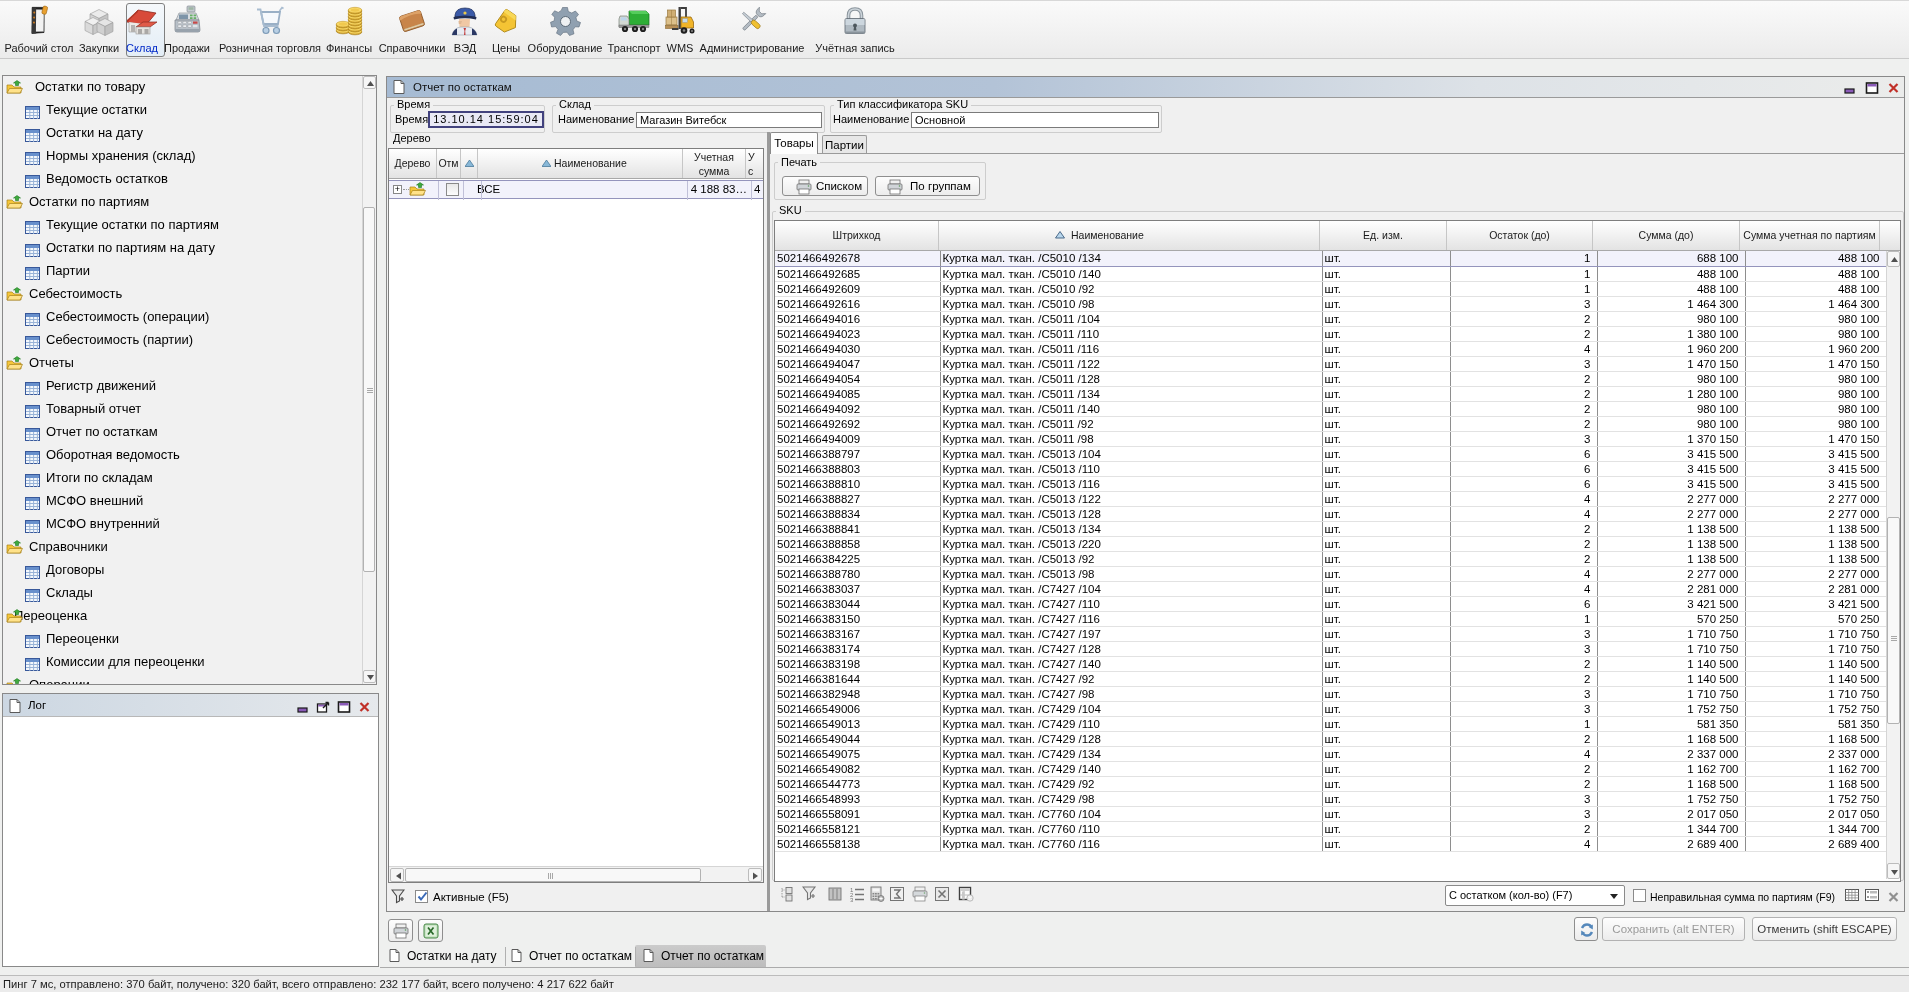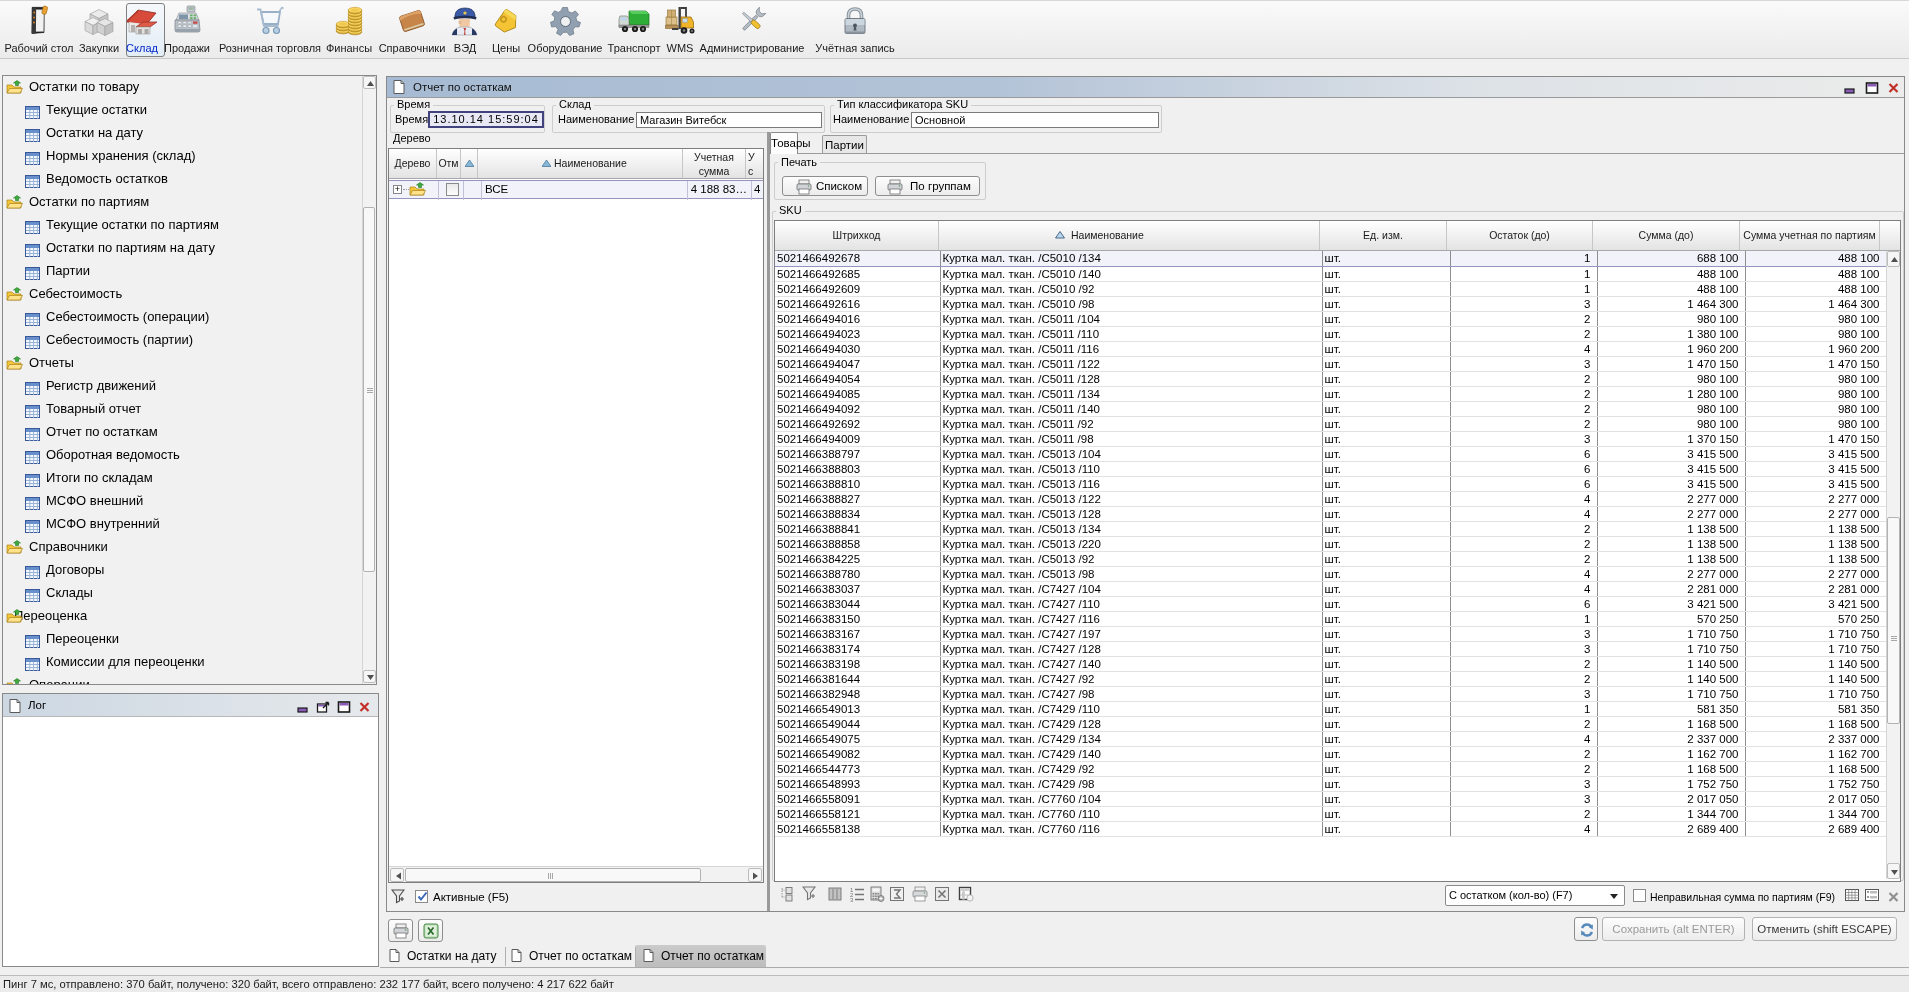--- a/index.html
+++ b/index.html
@@ -213,21 +213,21 @@
         <circle cx="16" cy="20.5" r="2" fill="#4e585e"></circle>
         <polygon points="15.1,21.5 16.9,21.5 17.5,25.5 14.5,25.5" fill="#4e585e"></polygon>
       </svg></div>
 <div class="abs" style="left:785px;top:41px;width:140px;text-align:center;font-size:11px;color:#1a1a1a">Учётная запись</div>
 </div>
 <div class="panel" style="left:2px;top:75px;width:375px;height:610px;overflow:hidden">
 <div class="tre" style="left:3px;top:-1px"><span class="abs" style="top:4px;left:0"><svg width="17" height="15" viewBox="0 0 17 15" style="">
           <path d="M1 5 L6 5 L8 7 L15 7 L15 13 L1 13 Z" fill="#f5c63a" stroke="#a8831a" stroke-width="0.7"></path>
           <path d="M1 13 L3.5 8.5 L16.5 8.5 L14 13 Z" fill="#ffe28a" stroke="#a8831a" stroke-width="0.7"></path>
           <path d="M10.5 5.5 L13.5 5.5 L13.5 3 L15.5 3 L12 0.5 L8.5 3 L10.5 3 Z" fill="#3faa3f" stroke="#1e7a1e" stroke-width="0.6" transform="translate(-1,0)"></path>
-        </svg></span><span style="margin-left:23px">Остатки по товару</span></div>
+        </svg></span><span style="margin-left:29px">Остатки по товару</span></div>
 <div class="tre" style="left:22px;top:22px"><span class="abs" style="top:5px;left:0"><svg width="15" height="13" viewBox="0 0 15 13" style="">
           <rect x="0.5" y="0.5" width="14" height="12" fill="#f4f8fc" stroke="#38589a" stroke-width="1"></rect>
           <rect x="1" y="1" width="13" height="3" fill="#6890cc"></rect>
           <g stroke="#9ab4d8" stroke-width="1">
             <path d="M1 6.5 L14 6.5"></path>
             <path d="M1 9.5 L14 9.5"></path>
             <path d="M4.8 4 L4.8 13"></path>
             <path d="M8.6 4 L8.6 13"></path>
             <path d="M12.4 4 L12.4 13"></path>
           </g>
@@ -551,21 +551,21 @@
 </div>
 <div class="abs" style="left:0;top:31px;width:374px;height:19px;background:#f2f2fb;border-top:1px solid #9494bc;border-bottom:1px solid #9494bc">
 <span class="abs" style="left:4px;top:4px;width:9px;height:9px;border:1px solid #888;background:#fff;font-size:9px;line-height:7px;text-align:center">+</span>
 <span class="abs" style="left:14px;top:8px;width:6px;border-top:1px dotted #999"></span>
 <span class="abs" style="left:20px;top:1px"><svg width="17" height="15" viewBox="0 0 17 15" style="">
             <path d="M1 5 L6 5 L8 7 L15 7 L15 13 L1 13 Z" fill="#f5c63a" stroke="#a8831a" stroke-width="0.7"></path>
             <path d="M1 13 L3.5 8.5 L16.5 8.5 L14 13 Z" fill="#ffe28a" stroke="#a8831a" stroke-width="0.7"></path>
             <path d="M10.5 5.5 L13.5 5.5 L13.5 3 L15.5 3 L12 0.5 L8.5 3 L10.5 3 Z" fill="#3faa3f" stroke="#1e7a1e" stroke-width="0.6" transform="translate(-1,0)"></path>
           </svg></span>
 <span class="cb" style="left:57px;top:2px;background:linear-gradient(#e8e8e8,#fdfdfd)"></span>
-<span class="abs" style="left:96px;top:2px">ВСЕ</span>
+<span class="abs" style="left:88px;top:2px">ВСЕ</span>
 <span class="abs" style="left:298px;top:2px;width:60px;text-align:right">4 188 83…</span>
 <span class="abs" style="left:365px;top:2px">4</span>
 <span class="abs" style="left:48.5px;top:0;height:19px;border-left:1px solid #c0c0d8"></span>
 <span class="abs" style="left:73.5px;top:0;height:19px;border-left:1px solid #c0c0d8"></span>
 <span class="abs" style="left:91.5px;top:0;height:19px;border-left:1px solid #c0c0d8"></span>
 <span class="abs" style="left:297.5px;top:0;height:19px;border-left:1px solid #c0c0d8"></span>
 <span class="abs" style="left:361.5px;top:0;height:19px;border-left:1px solid #c0c0d8"></span>
 </div>
 <div class="sb" style="left:0;bottom:0;width:374px;height:16px;border-top:1px solid #d5d5d5">
 <div class="sbtn" style="left:1px;top:1px;width:14px;height:14px"><svg width="14" height="14" viewBox="0 0 14 14" style="">
@@ -584,21 +584,21 @@
         <path d="M9 10 L13 10 M11 8 L11 12" stroke="#4a4a4a" stroke-width="1.2"></path>
       </svg></div>
 <div class="cb" style="left:28px;top:813px;background:#fff"></div>
 <svg class="abs" style="left:30px;top:814px" width="11" height="11" viewBox="0 0 11 11">
       <path d="M1.5 5.5 L4 8.5 L9.5 1.5" fill="none" stroke="#3a6ab8" stroke-width="2"></path>
     </svg>
 <div class="abs" style="left:46px;top:814px">Активные (F5)</div>
 <div class="abs" style="left:380px;top:55px;width:3px;height:779px;background:#9a9a9a"></div>
 <div class="abs" style="left:435px;top:58px;width:45px;height:19px;background:#e7e7e7;border:1px solid #9a9a9a;border-bottom:none;border-radius:2px 2px 0 0;text-align:center;line-height:18px">Партии</div>
 <div class="abs" style="left:383px;top:76px;width:1134px;border-top:1px solid #9a9a9a"></div>
-<div class="abs" style="left:383px;top:55px;width:28px;height:22px;background:#fdfdfd;border:1px solid #8a8a8a;border-bottom:none;border-radius:2px 2px 0 0;text-align:center;line-height:20px;z-index:2">Товары</div>
+<div class="abs" style="left:383px;top:55px;width:48px;height:22px;background:#fdfdfd;border:1px solid #8a8a8a;border-bottom:none;border-radius:2px 2px 0 0;text-align:center;line-height:20px;z-index:2">Товары</div>
 <div class="gb" style="left:387px;top:85px;width:212px;height:38px"></div>
 <div class="gleg" style="left:391px;top:79px">Печать</div>
 <div class="btn" style="left:395px;top:99px;width:86px;height:20px;line-height:19px"><span class="abs" style="left:13px;top:2px"><svg width="16" height="16" viewBox="0 0 16 16" style="">
           <rect x="3" y="1" width="10" height="4" fill="#f0f0f0" stroke="#707070" stroke-width="0.8"></rect>
           <rect x="1" y="5" width="14" height="6" rx="1" fill="#d0d4d8" stroke="#707070" stroke-width="0.8"></rect>
           <rect x="3" y="10" width="10" height="5" fill="#fff" stroke="#707070" stroke-width="0.8"></rect>
           <circle cx="12.5" cy="7" r="0.8" fill="#5a9a5a"></circle>
         </svg></span><span style="margin-left:28px">Списком</span></div>
 <div class="btn" style="left:488px;top:99px;width:105px;height:20px;line-height:19px"><span class="abs" style="left:11px;top:2px"><svg width="16" height="16" viewBox="0 0 16 16" style="">
           <rect x="3" y="1" width="10" height="4" fill="#f0f0f0" stroke="#707070" stroke-width="0.8"></rect>
@@ -862,20 +862,28 @@
             <td class="r">1 140 500</td>
             <td class="r">1 140 500</td>
           </tr>
 <tr>
             <td>5021466382948</td>
             <td>Куртка мал. ткан. /C7427 /98</td>
             <td>шт.</td>
             <td class="r">3</td>
             <td class="r">1 710 750</td>
             <td class="r">1 710 750</td>
+          </tr>
+<tr>
+            <td>5021466549006</td>
+            <td>Куртка мал. ткан. /C7429 /104</td>
+            <td>шт.</td>
+            <td class="r">3</td>
+            <td class="r">1 752 750</td>
+            <td class="r">1 752 750</td>
           </tr>
 <tr>
             <td>5021466549013</td>
             <td>Куртка мал. ткан. /C7429 /110</td>
             <td>шт.</td>
             <td class="r">1</td>
             <td class="r">581 350</td>
             <td class="r">581 350</td>
           </tr>
 <tr>

